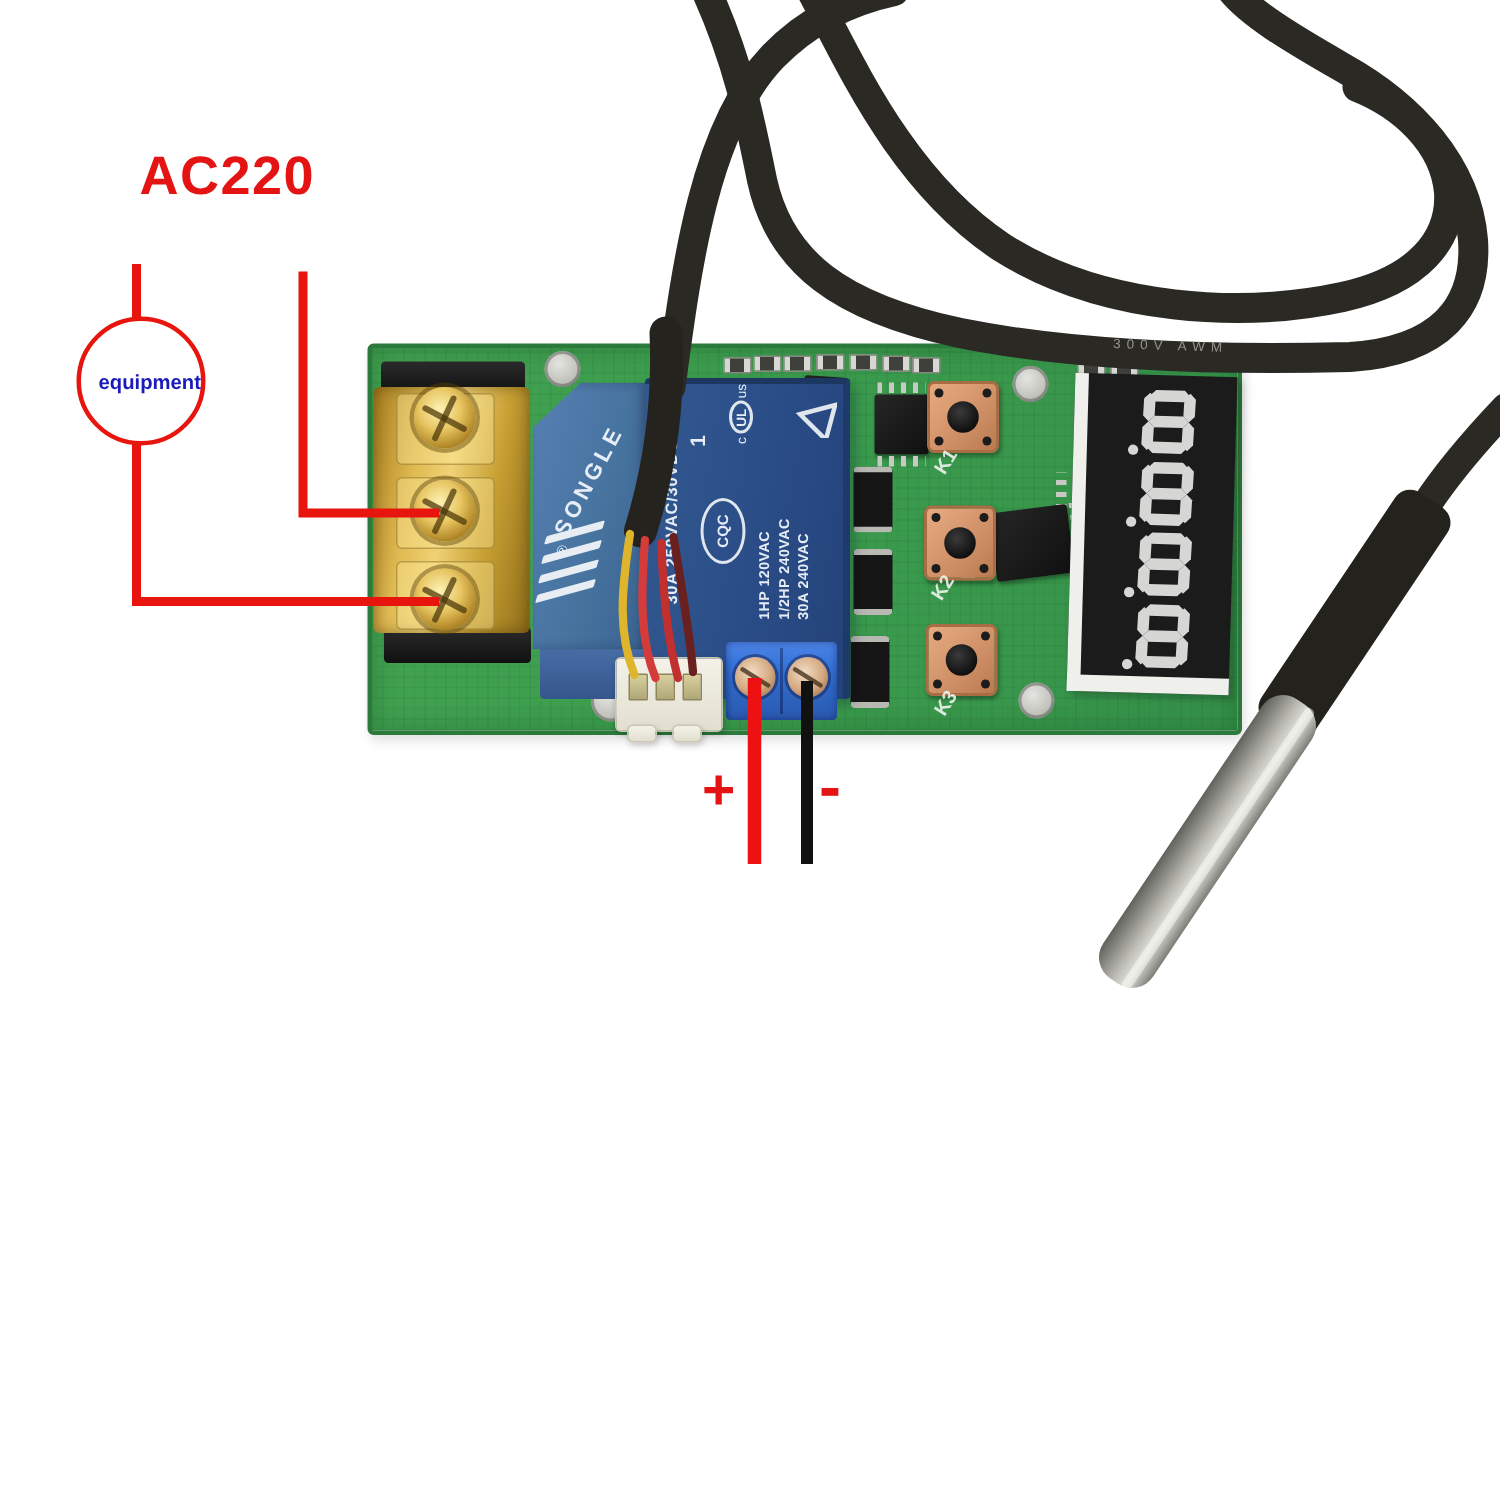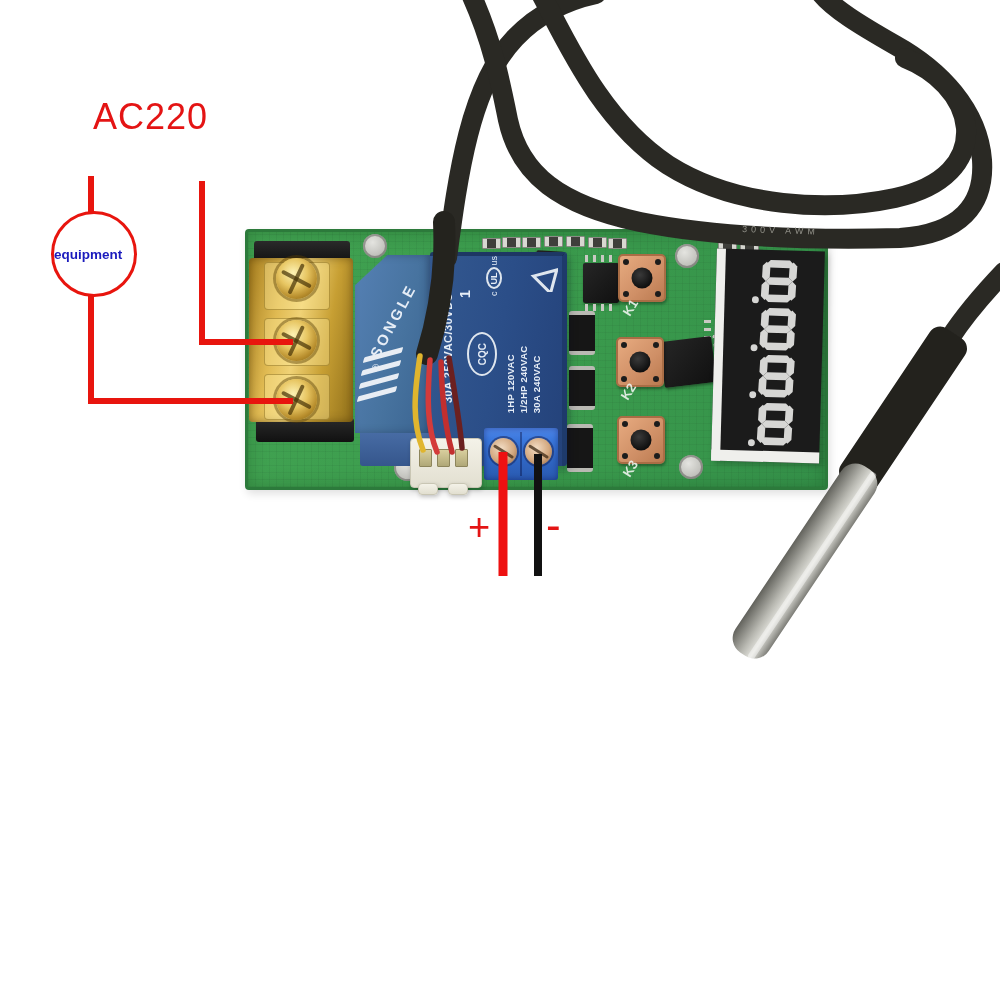--- a/index.html
+++ b/index.html
@@ -83,24 +83,24 @@
 
   
   .ssd{
     border-left:9px solid #efefec;border-bottom:11px solid #efefec;
     background:#1b1b1b;box-shadow:3px 3px 6px rgba(0,0,0,.25);
     transform:rotate(1.6deg);display:flex;flex-direction:column;align-items:center;
     justify-content:space-between;padding:8px 0 4px 0;box-sizing:border-box;
   }
 
   
-  .lbl{color:#e41414;font-weight:normal;text-align:right;}
+  .lbl{color:#e41414;font-weight:bold;text-align:right;}
   .dcbox{border:4px solid #1f2ad2;background:#ffffff;display:flex;align-items:center;justify-content:center;}
   .eq-circle{border:3.5px solid #e8150e;border-radius:50%;background:#ffffff;
-    display:flex;align-items:center;justify-content:flex-start;}
+    display:flex;align-items:center;justify-content:flex-end;}
 </style>
 </head>
 <body>
 
 <div class="stage">
 
   <div class="abs pcb"></div>
 
   <div class="abs hole" style="left:363px;top:234px;width:24px;height:24px;"></div>
   <div class="abs hole" style="left:675px;top:244px;width:24px;height:24px;"></div>

